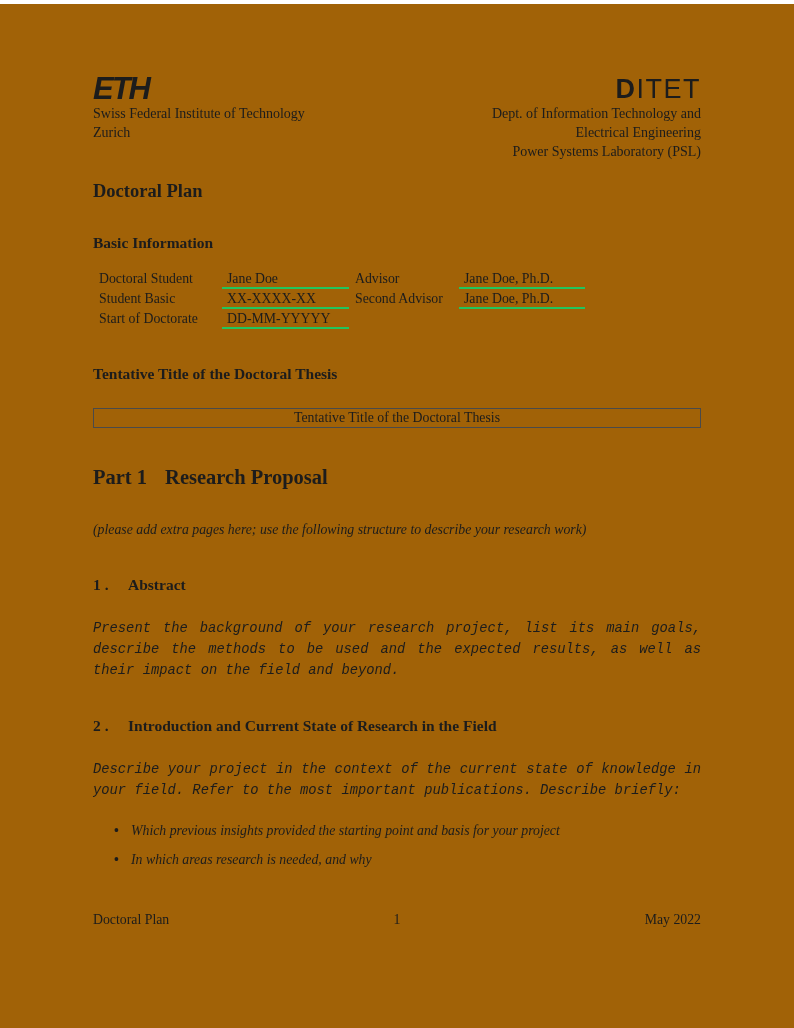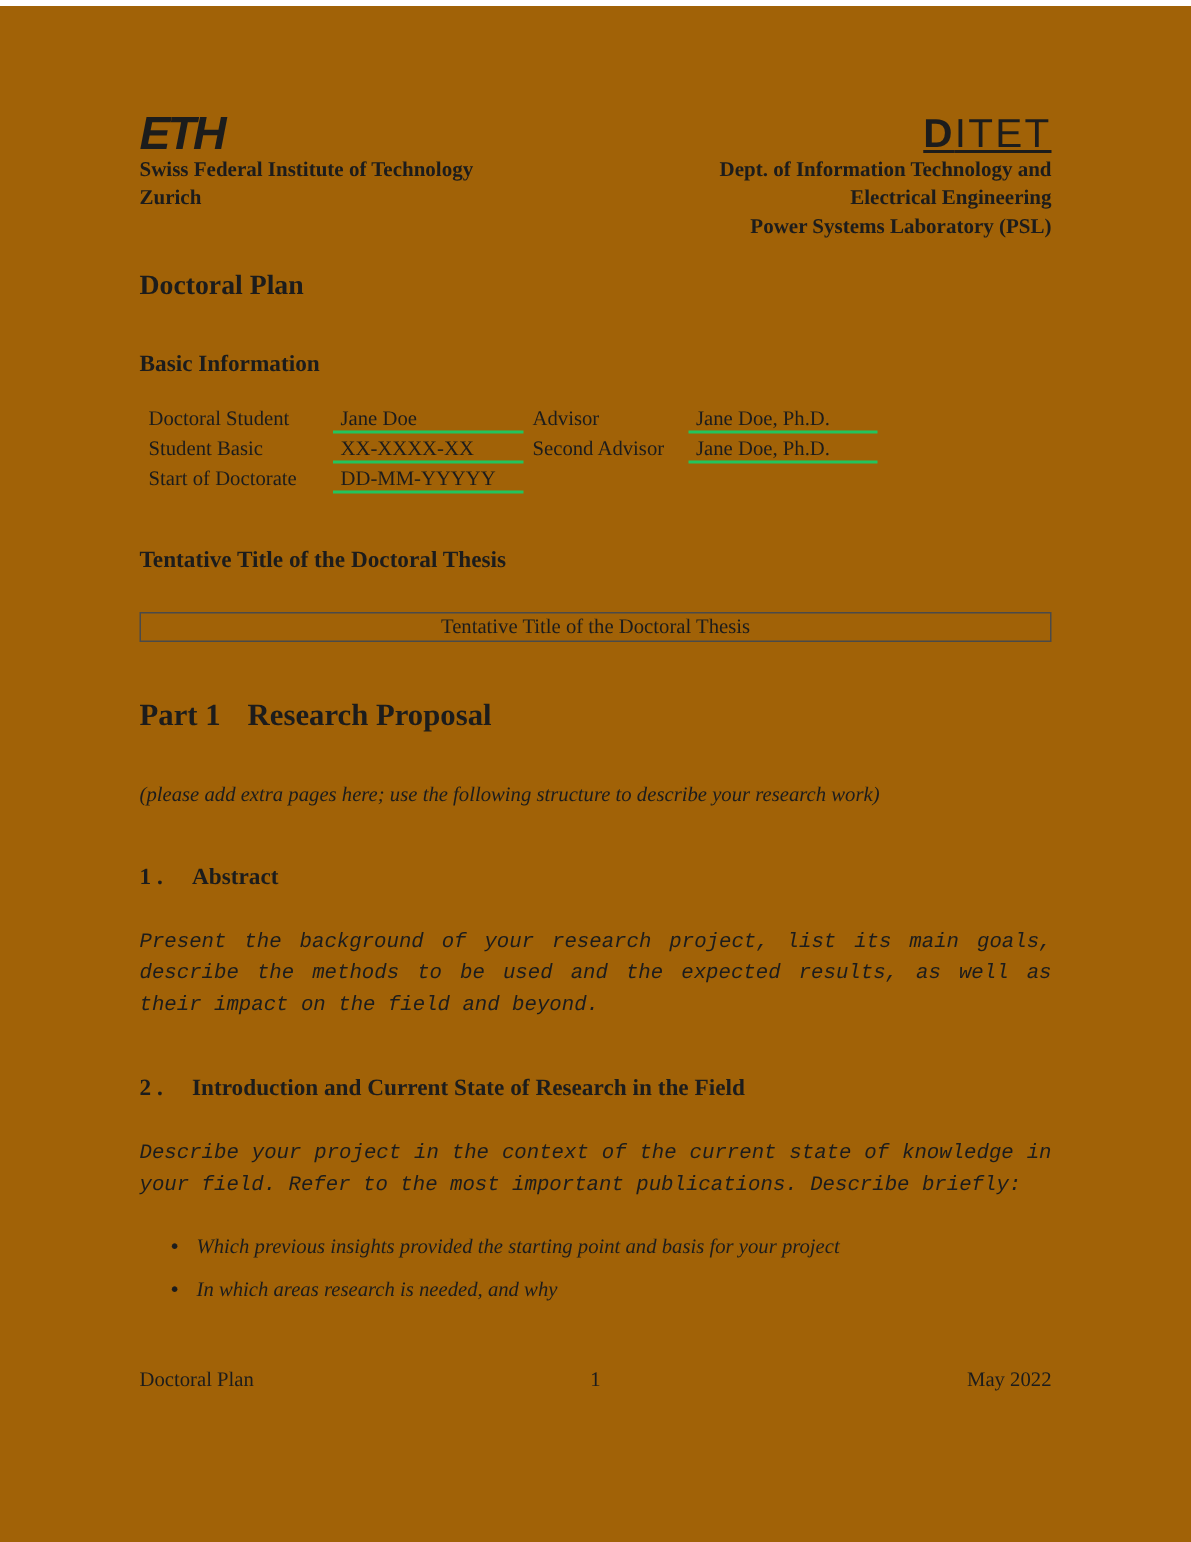--- a/index.html
+++ b/index.html
@@ -24,26 +24,25 @@
     font-family: "Liberation Sans", sans-serif;
     font-weight: 900; font-style: italic;
     font-size: 31px; line-height: 30px;
     letter-spacing: -2px;
     padding-right: 6px;
   }
   .ditet-logo {
     font-family: "Liberation Sans", sans-serif;
     font-size: 27px; line-height: 30px;
     letter-spacing: 1.5px;
-    text-decoration: underline;
   }
   .ditet-logo .ditet-d { font-weight: 800; }
   .ditet-logo .ditet-itet { font-weight: 400; }
   .org-line, .dept-line {
-    font-weight: bold; font-size: 14px; line-height: 19px;
+    font-weight: normal; font-size: 14px; line-height: 19px;
   }
 
   
   .doc-title { margin-top: 20px; font-weight: bold; font-size: 18.5px; }
   .subheading { margin-top: 32px; font-weight: bold; font-size: 15.5px; }
 
   
   .info-table {
     margin: 17px 0 0 6px;
     display: grid;

